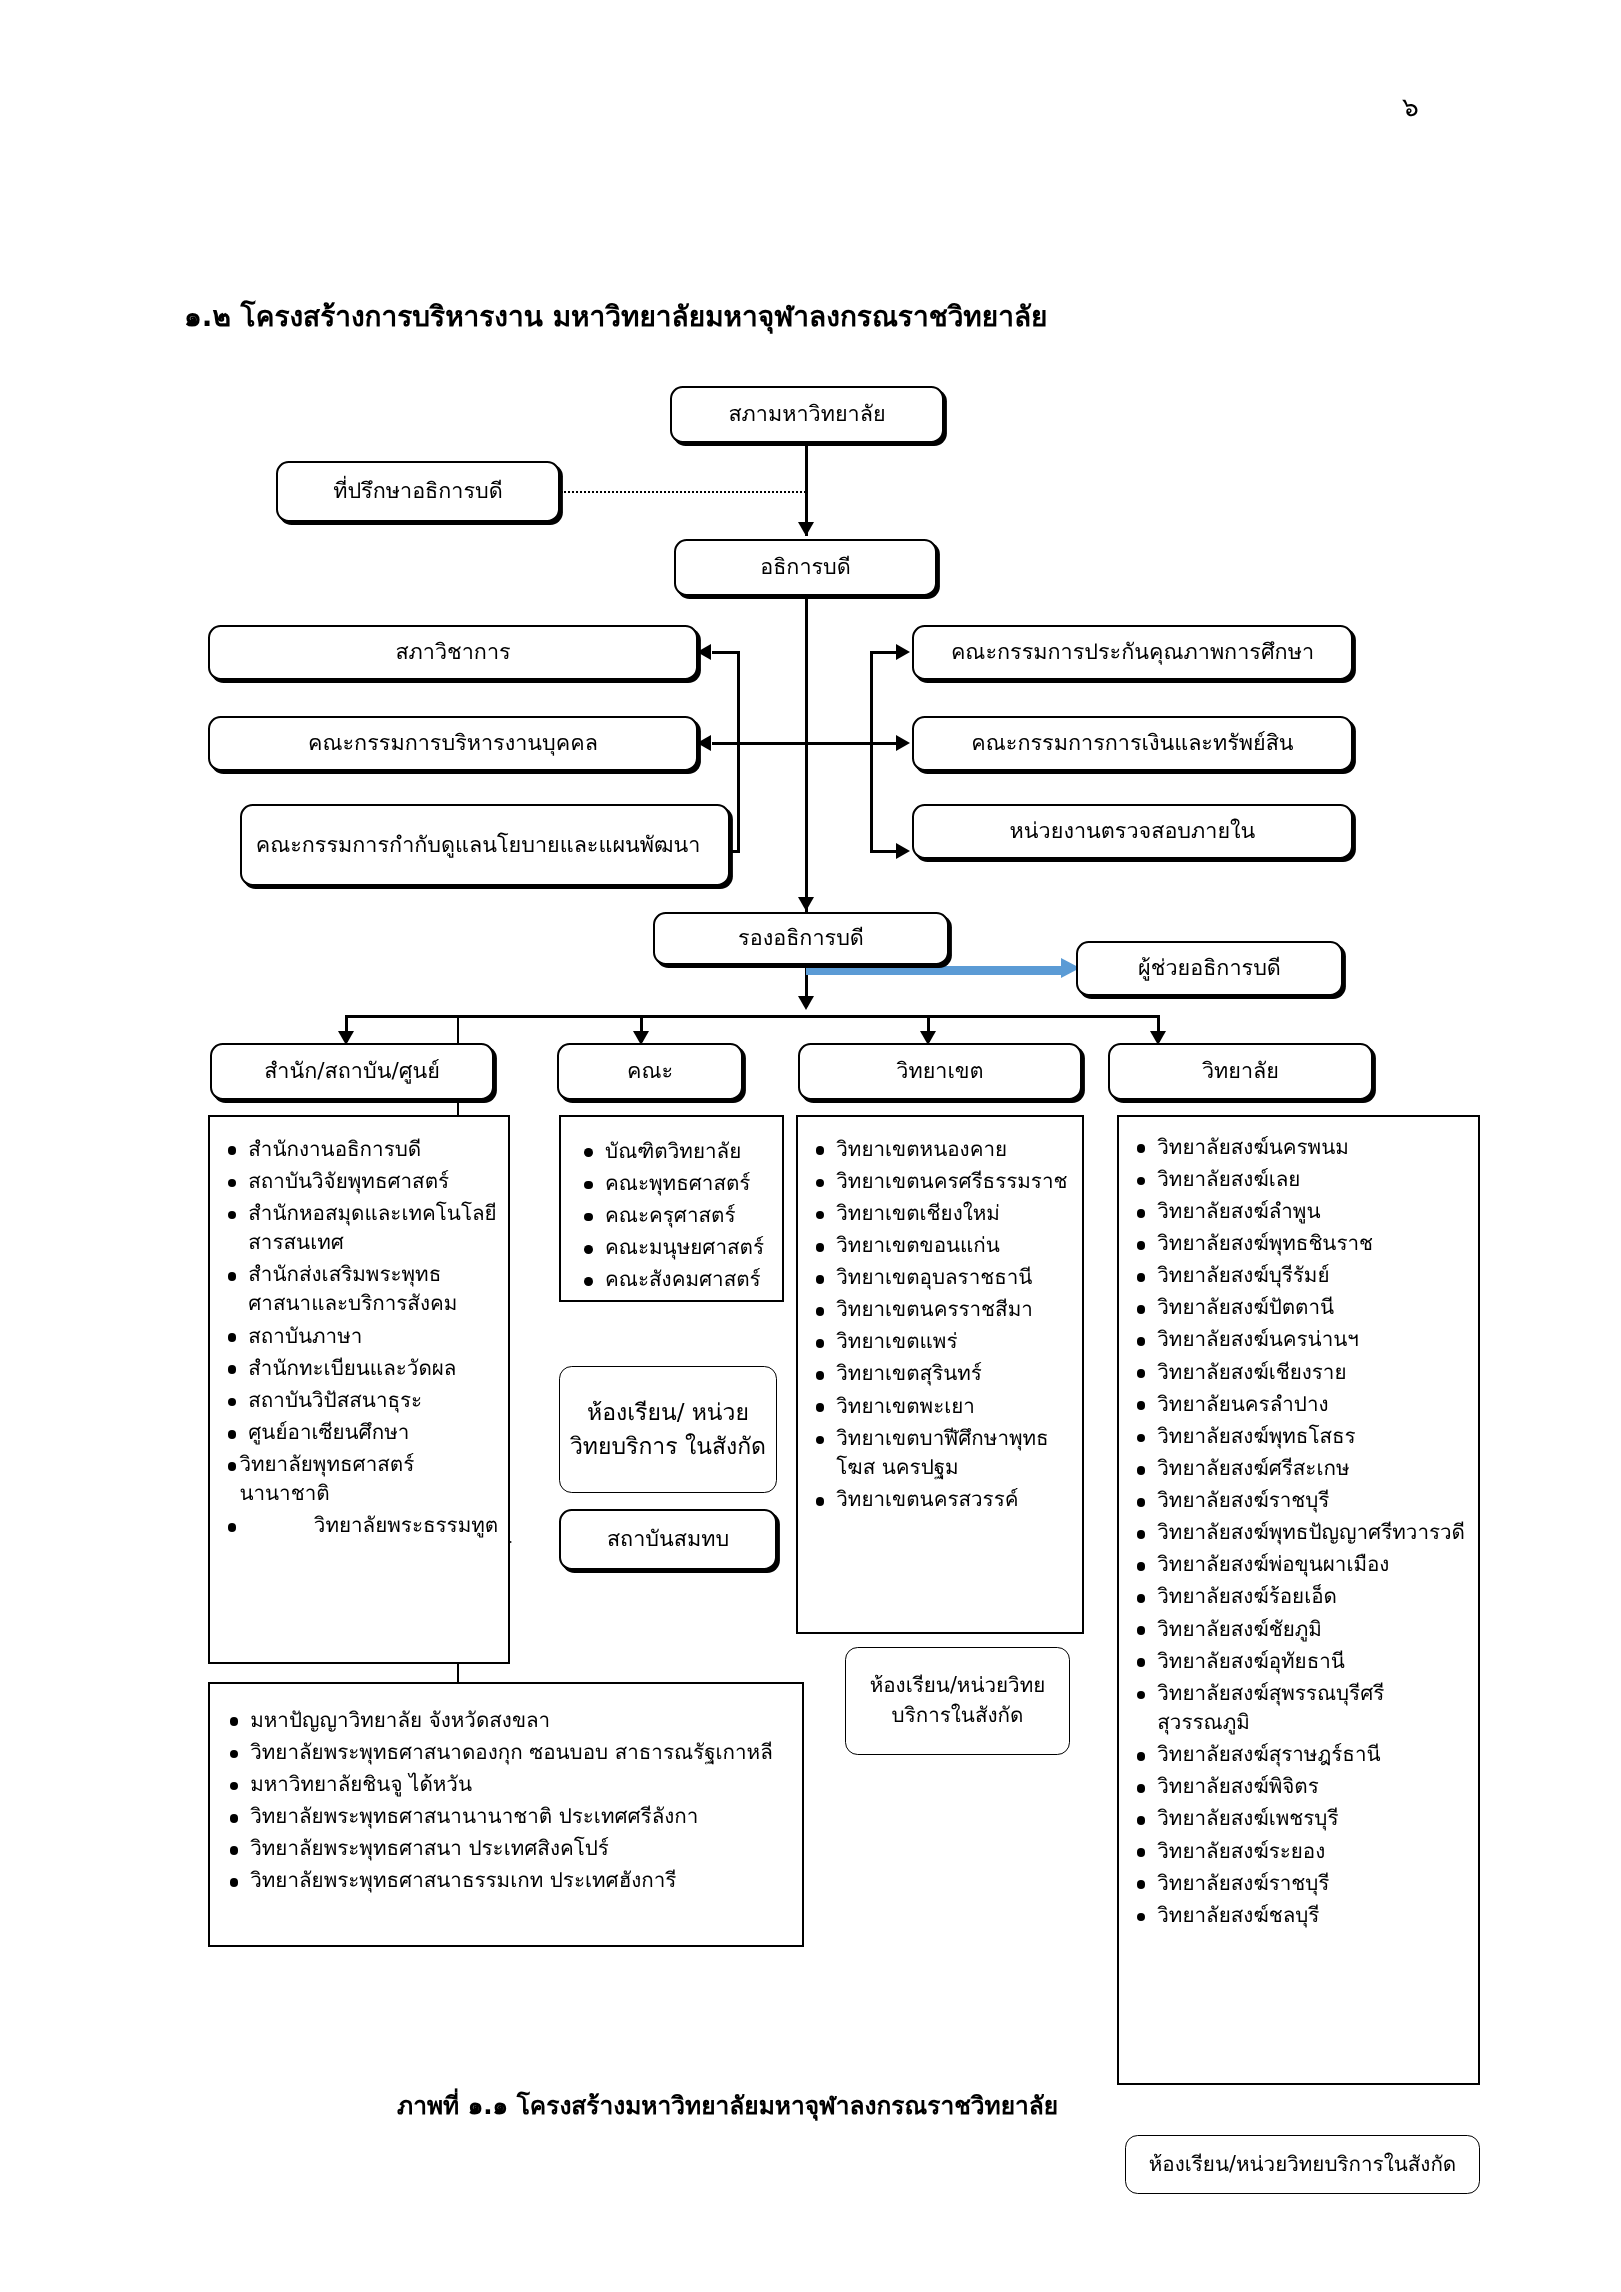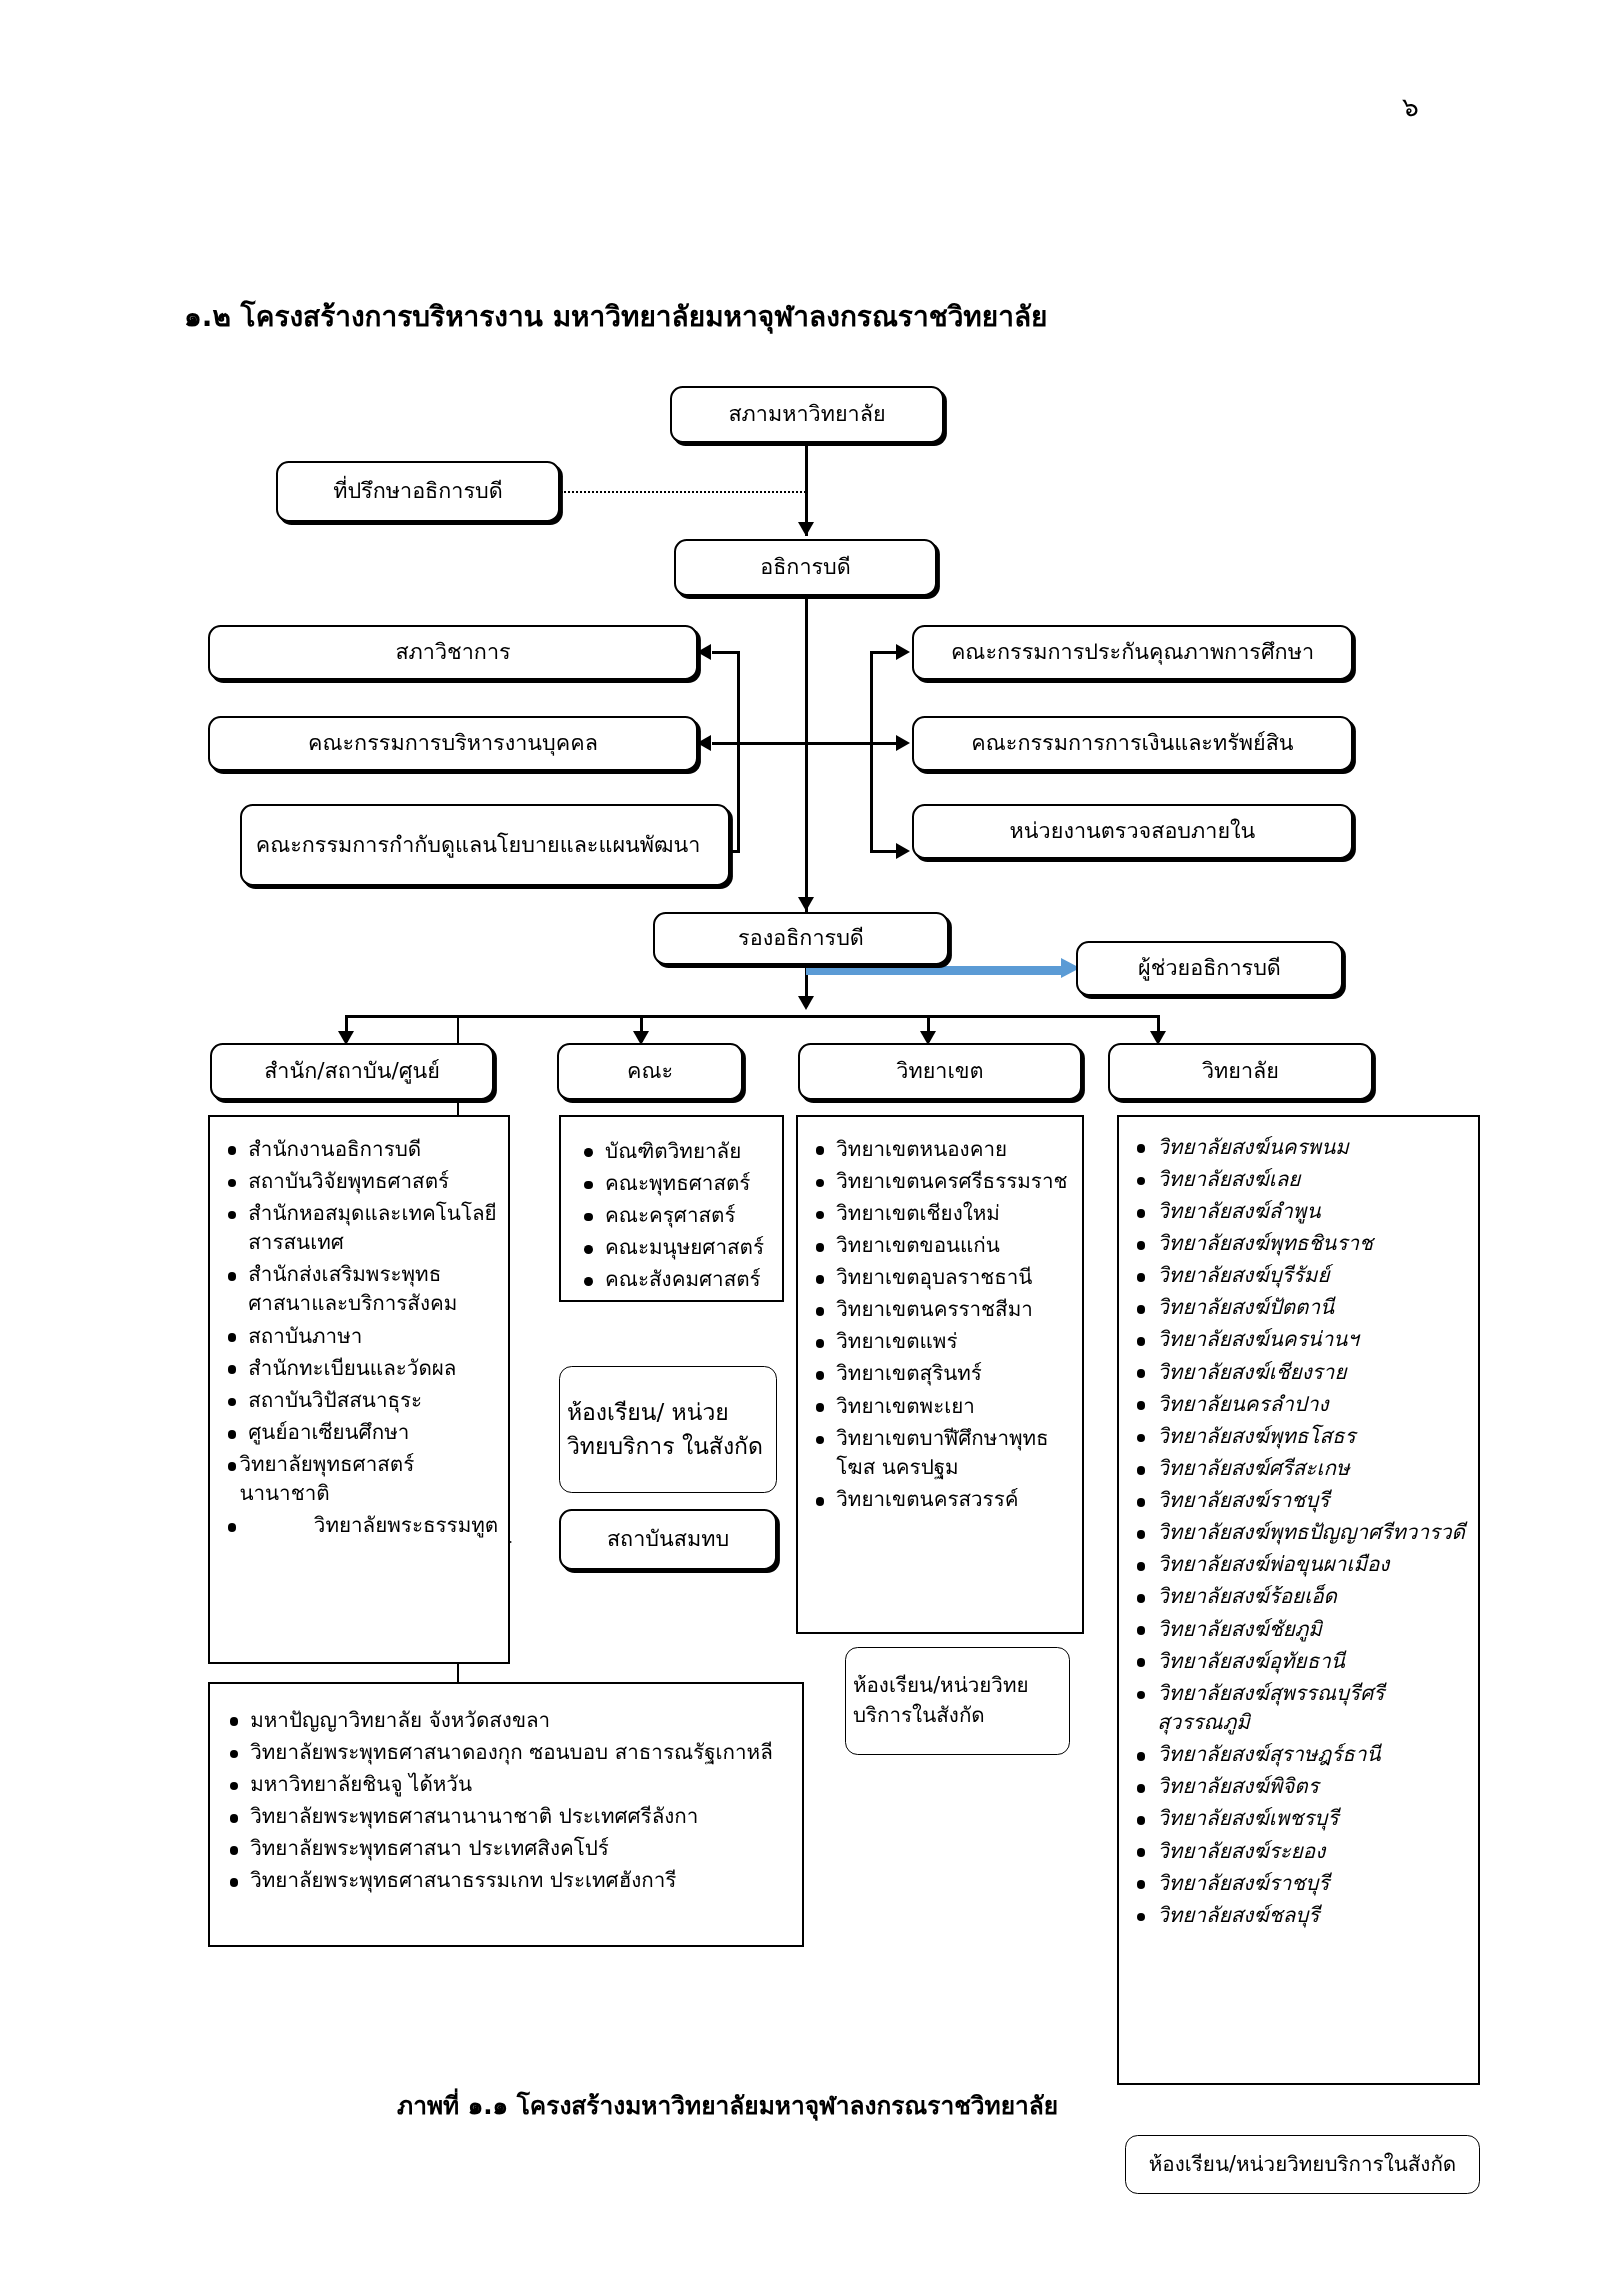--- a/index.html
+++ b/index.html
@@ -26,20 +26,21 @@
   }
 
   
   .box{
     position:absolute;
     box-sizing:border-box;
     border:2.5px solid #000;
     border-radius:12.7px;
     background:#fff;
     display:flex;align-items:center;justify-content:center;
+    text-align:center;
     font-size:21.6px;
     line-height:1.3;
     padding:2.9px 6.9px;
     z-index:5;
   }
   .box.shadow{
     box-shadow:2.9px 2.9px 0 0 #000;
   }
   .box.thin{border-width:1.5px;box-shadow:none;}
   .box.left-align{justify-content:flex-start;text-align:left;padding-left:13.7px;margin-left:32px;}
@@ -233,21 +234,21 @@
       <li>วิทยาเขตแพร่</li>
       <li>วิทยาเขตสุรินทร์</li>
       <li>วิทยาเขตพะเยา</li>
       <li>วิทยาเขตบาฬีศึกษาพุทธโฆส นครปฐม</li>
       <li>วิทยาเขตนครสวรรค์</li>
     </ul>
   </div>
 
   <div class="box thin" style="left:845px;top:1647px;width:225px;height:108px;font-size:20.6px;line-height:1.45;">ห้องเรียน/หน่วยวิทย บริการในสังกัด</div>
 
-  <div class="panel" style="left:1117px;top:1115px;width:363px;height:970px;padding:15.7px 5.9px 9.8px 11.8px;font-style:italic;">
+  <div class="panel" style="left:1117px;top:1115px;width:363px;height:970px;padding:15.7px 5.9px 9.8px 11.8px;">
     <ul class="tight">
       <li>วิทยาลัยสงฆ์นครพนม</li>
       <li>วิทยาลัยสงฆ์เลย</li>
       <li>วิทยาลัยสงฆ์ลำพูน</li>
       <li>วิทยาลัยสงฆ์พุทธชินราช</li>
       <li>วิทยาลัยสงฆ์บุรีรัมย์</li>
       <li>วิทยาลัยสงฆ์ปัตตานี</li>
       <li>วิทยาลัยสงฆ์นครน่านฯ</li>
       <li>วิทยาลัยสงฆ์เชียงราย</li>
       <li>วิทยาลัยนครลำปาง</li>

